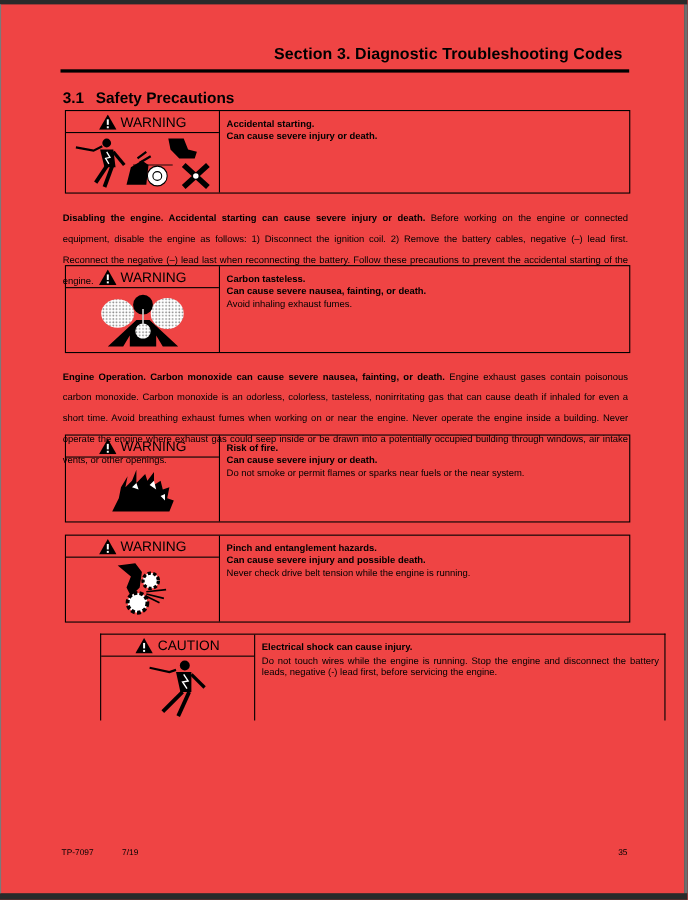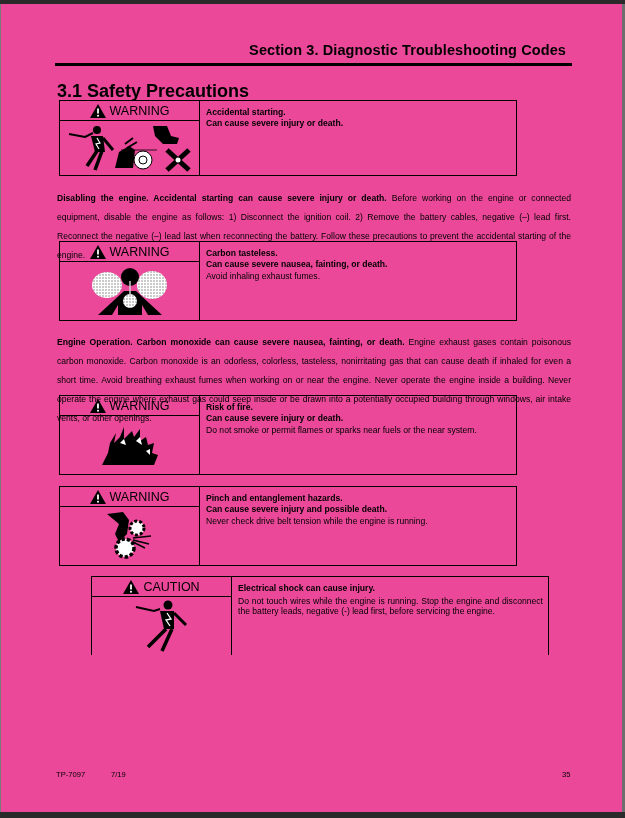--- a/index.html
+++ b/index.html
@@ -3,33 +3,33 @@
 <meta charset="utf-8">
 <style>
   html, body { margin: 0; padding: 0; }
   body {
     width: 625px; height: 818px; position: relative; overflow: hidden;
     background: #2a2a2a;
     font-family: "Liberation Sans", sans-serif; color: #000;
   }
   .page {
     position: absolute; left: 0; top: 4px; width: 622px; height: 808px;
-    background: #ec4899; border-left: 1px solid #7a7a7a; box-sizing: border-box;
+    background: #ef4444; border-left: 1px solid #7a7a7a; box-sizing: border-box;
   }
   .page-right { position: absolute; left: 622px; top: 4px; width: 3px; height: 808px; background: #6e6e6e; }
   .section-title {
     position: absolute; right: 56px; top: 38px;
     font-size: 14.5px; font-weight: bold; letter-spacing: 0.1px;
   }
   .rule { position: absolute; left: 54px; top: 59px; width: 517px; height: 3px; background: #000; }
-  .sub-title { position: absolute; left: 56px; top: 77px; font-size: 18px; font-weight: bold; }
+  .sub-title { position: absolute; left: 56px; top: 77px; font-size: 14px; font-weight: bold; }
   .sub-title .num { display: inline-block; width: 30px; }
 
   .box {
-    position: absolute; left: 58px; width: 458px;
+    position: absolute; left: 58px; width: 514px;
     border: 1px solid #000; box-sizing: border-box;
     display: flex;
   }
   .box.open-bottom { border-bottom: none; margin-left: 32px; }
   .box .left { width: 139px; border-right: 1px solid #000; display: flex; flex-direction: column; }
   .box .hdr {
     height: 19px; border-bottom: 1px solid #000; display: flex; align-items: center; justify-content: center;
     font-size: 12.5px; gap: 4px;
   }
   .box .hdr svg { width: 16px; height: 14px; }

